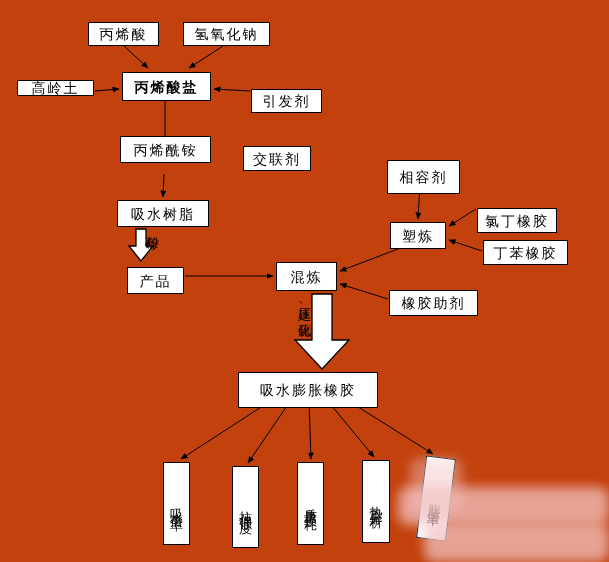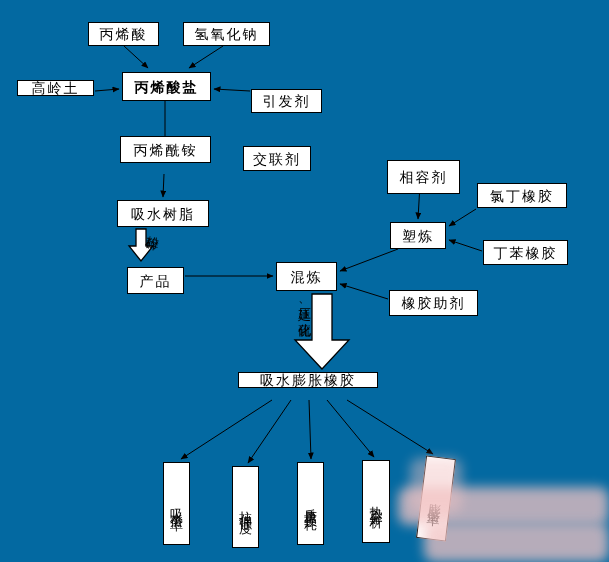--- a/index.html
+++ b/index.html
@@ -1,20 +1,20 @@
 <!DOCTYPE html>
 <html><head>
 <meta charset="utf-8">
 <style>
   * { margin:0; padding:0; box-sizing:border-box; }
   html,body { background:#ffffff; }
   body { font-family:"Liberation Sans","DejaVu Sans",sans-serif; color:#000; }
   .canvas {
     position:relative; width:609px; height:562px;
-    background:#0369a1; overflow:hidden;text-align:center;
+    background:#c2410c; overflow:hidden;text-align:center;
   }
   svg.arrows { position:absolute; left:0; top:0; z-index:1; }
   .node {
     position:absolute; background:#fff; border:1px solid #000;
     display:flex; align-items:center; justify-content:center;
     font-size:14px; letter-spacing:2px; line-height:1;
     z-index:2; white-space:nowrap;
   }
   .node.bold { font-weight:bold; }
   .vnode {
@@ -70,26 +70,26 @@
   <div class="node" style="left:88px;top:22px;width:71px;height:24px">丙烯酸</div>
   <div class="node" style="left:183px;top:22px;width:87px;height:24px">氢氧化钠</div>
   <div class="node" style="left:17px;top:80px;width:77px;height:16px">高岭土</div>
   <div class="node bold" style="left:122px;top:72px;width:89px;height:29px">丙烯酸盐</div>
   <div class="node" style="left:251px;top:89px;width:71px;height:24px">引发剂</div>
   <div class="node" style="left:120px;top:136px;width:91px;height:27px">丙烯酰铵</div>
   <div class="node" style="left:243px;top:146px;width:68px;height:25px">交联剂</div>
   <div class="node" style="left:117px;top:200px;width:92px;height:27px">吸水树脂</div>
   <div class="node" style="left:387px;top:160px;width:73px;height:34px">相容剂</div>
   <div class="node" style="left:390px;top:222px;width:56px;height:27px">塑炼</div>
-  <div class="node" style="left:477px;top:183px;width:90px;height:25px">氯丁橡胶</div>
+  <div class="node" style="left:477px;top:208px;width:80px;height:25px">氯丁橡胶</div>
   <div class="node" style="left:483px;top:240px;width:85px;height:25px">丁苯橡胶</div>
   <div class="node" style="left:127px;top:267px;width:57px;height:27px">产品</div>
   <div class="node" style="left:276px;top:262px;width:61px;height:29px">混炼</div>
   <div class="node" style="left:389px;top:290px;width:89px;height:26px">橡胶助剂</div>
-  <div class="node" style="left:238px;top:372px;width:140px;height:16px">吸水膨胀橡胶</div>
+  <div class="node" style="left:238px;top:372px;width:140px;height:36px">吸水膨胀橡胶</div>
 
   <div class="vlabel" style="left:147px;top:224px;transform:rotate(13deg);transform-origin:top left;">粉碎</div>
   <div class="vlabel" style="left:295px;top:297px;">压延、硫化</div>
 
   <div class="node vnode" style="left:163px;top:462px;width:27px;height:83px">吸水倍率</div>
   <div class="node vnode" style="left:232px;top:466px;width:27px;height:82px">拉伸强度</div>
   <div class="node vnode" style="left:297px;top:462px;width:27px;height:83px">质量损耗</div>
   <div class="node vnode" style="left:362px;top:460px;width:28px;height:83px">热重分析</div>
   <div class="node vnode tilt" style="left:421px;top:457px;width:30px;height:83px">膨胀倍率</div>
 

